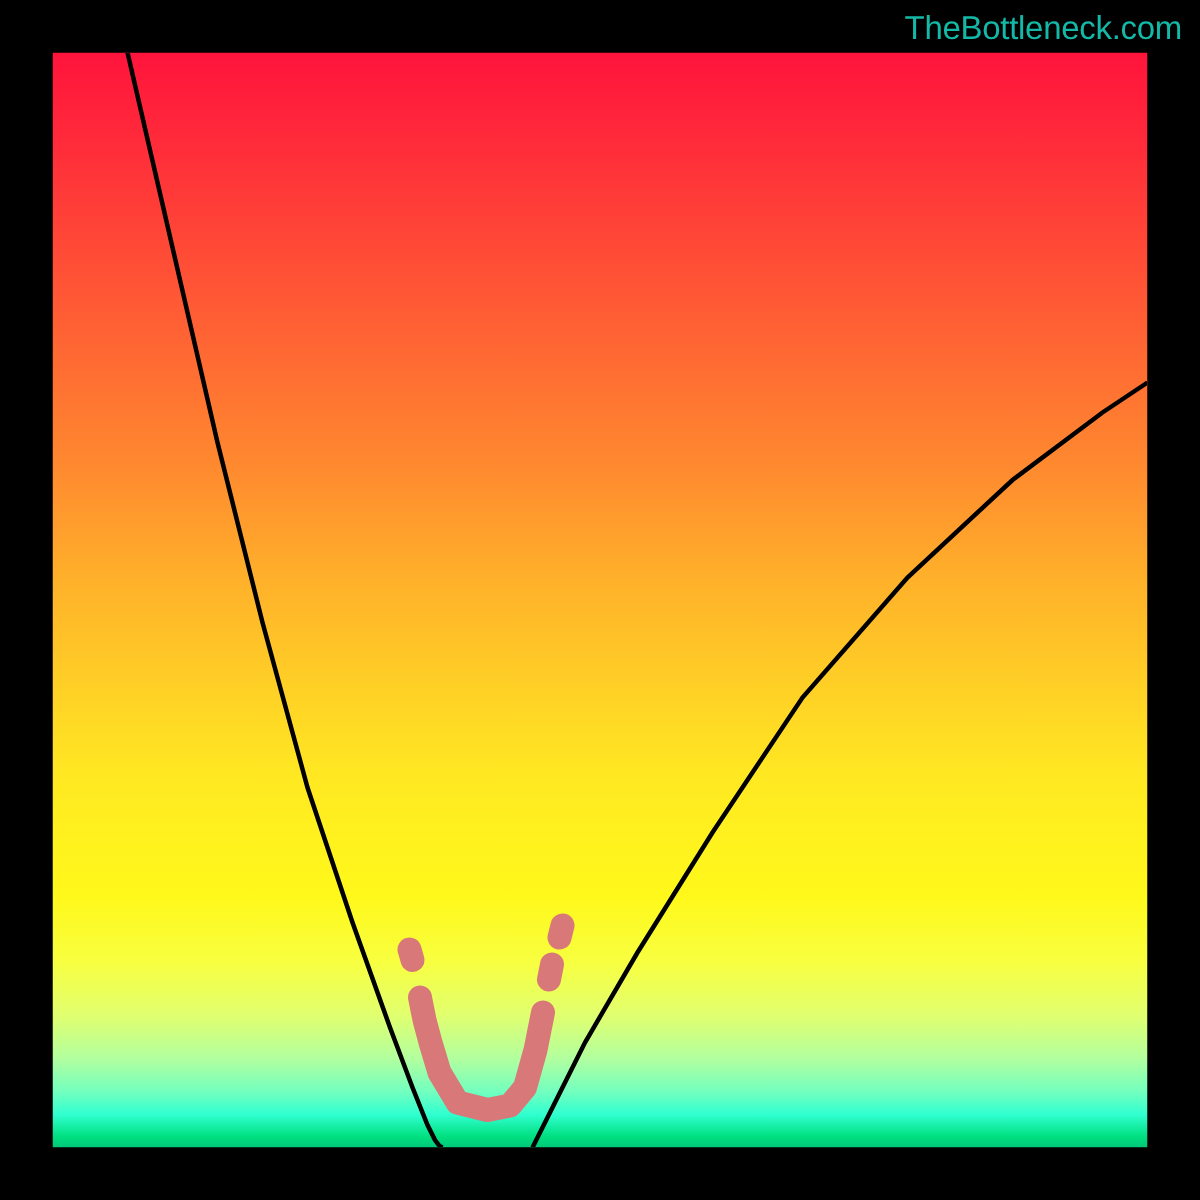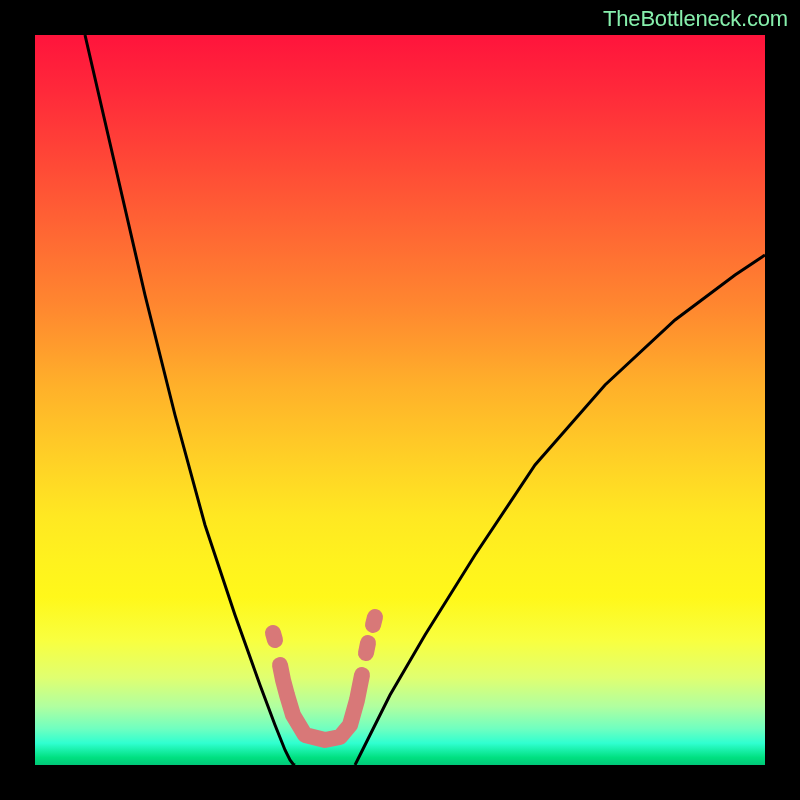--- a/index.html
+++ b/index.html
@@ -52,21 +52,21 @@
     );
   }
   .curve-layer {
     position: absolute;
     inset: 0;
   }
   .watermark {
     position: absolute;
     top: 6px;
     right: 12px;
-    color: #86efac;
+    color: #14b8a6;
     font-size: 22px;
     letter-spacing: -0.2px;
   }
 </style>
 </head>
 <body>
 
 <div class="frame">
   <div class="plot-area">
     <div class="gradient"></div>

